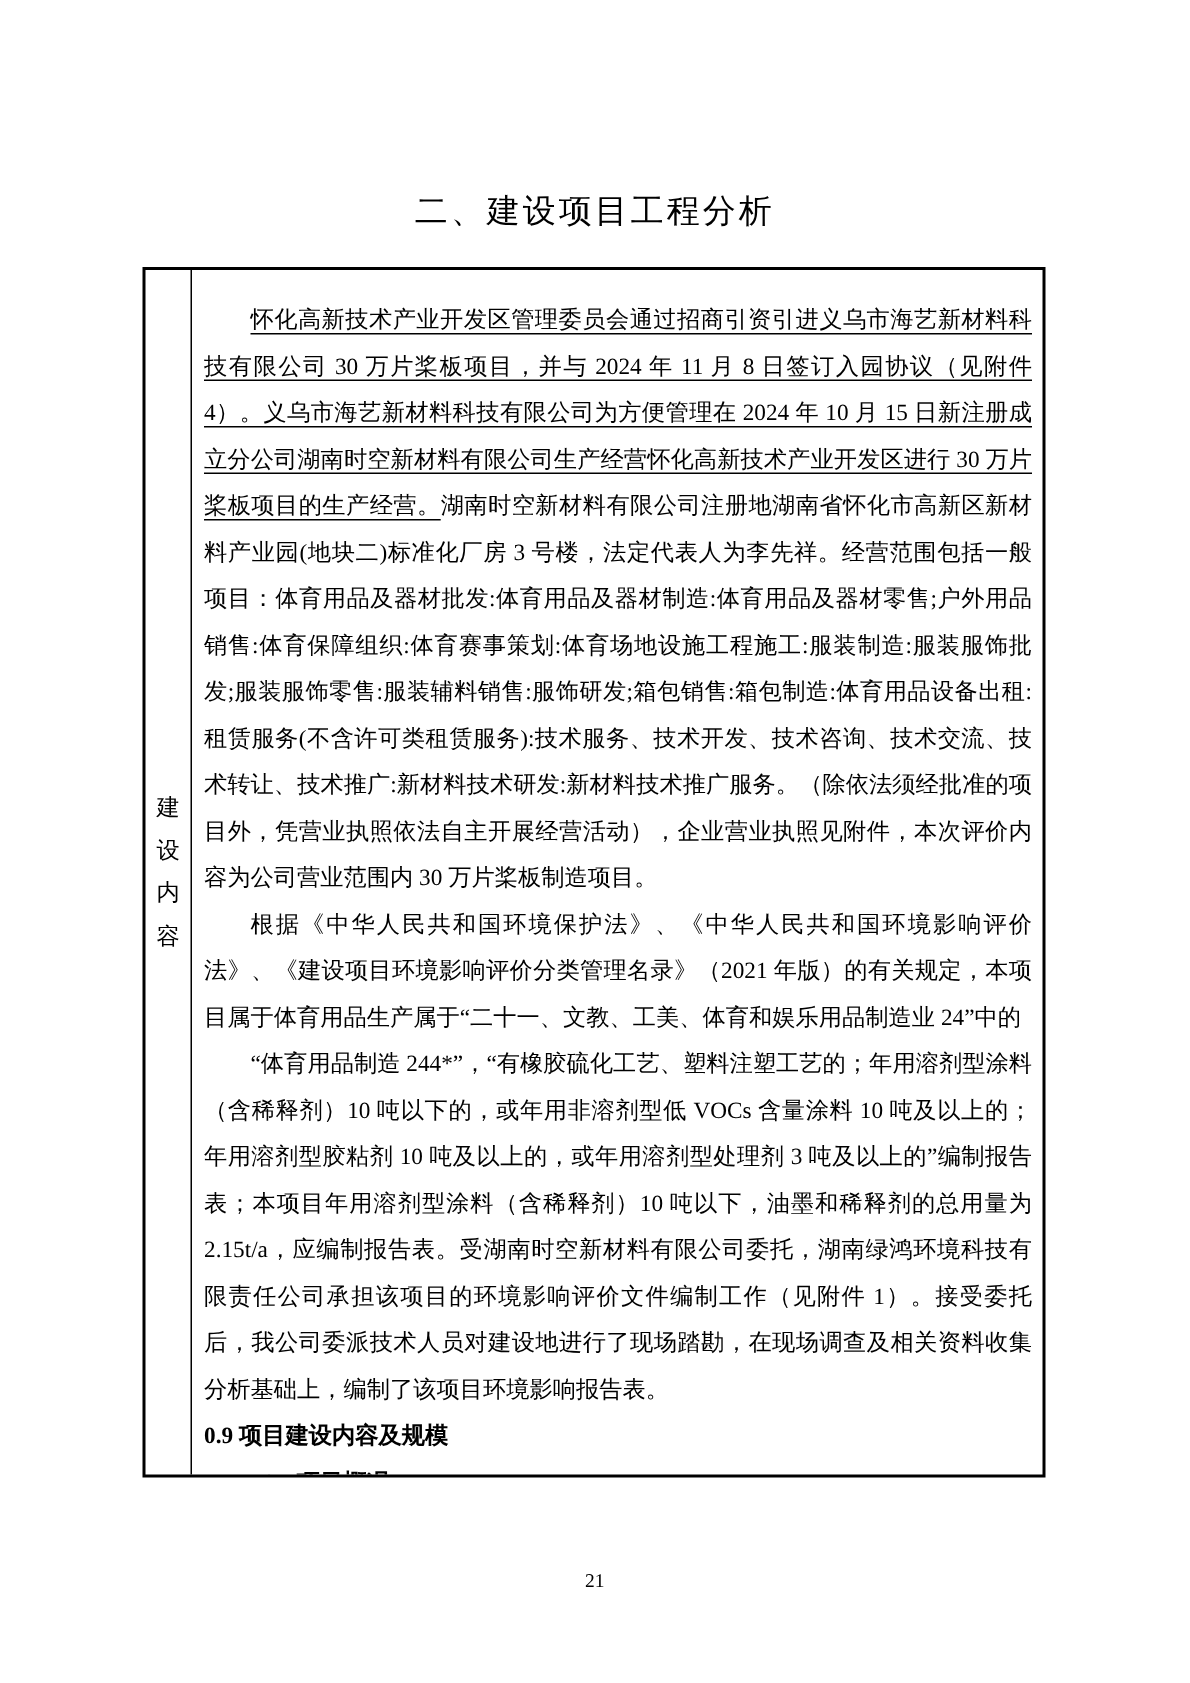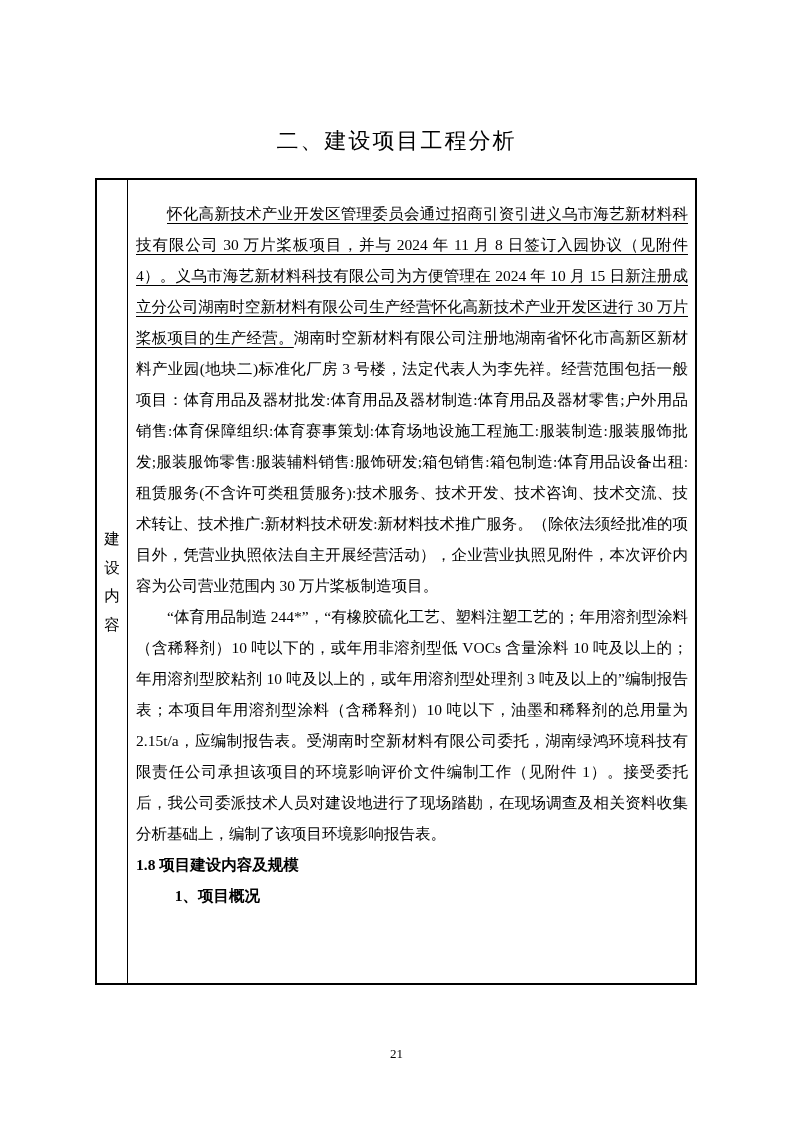--- a/index.html
+++ b/index.html
@@ -87,21 +87,22 @@
 
   <div class="doc-table">
     <div class="label-col">
         <span>建</span>
         <span>设</span>
         <span>内</span>
         <span>容</span>
       </div>
     <div class="content-col">
         <p class="p-indent"><span class="seg-underline">怀化高新技术产业开发区管理委员会通过招商引资引进义乌市海艺新材料科技有限公司 30 万片桨板项目，并与 2024 年 11 月 8 日签订入园协议（见附件 4）。义乌市海艺新材料科技有限公司为方便管理在 2024 年 10 月 15 日新注册成立分公司湖南时空新材料有限公司生产经营怀化高新技术产业开发区进行 30 万片桨板项目的生产经营。</span><span>湖南时空新材料有限公司注册地湖南省怀化市高新区新材料产业园(地块二)标准化厂房 3 号楼，法定代表人为李先祥。经营范围包括一般项目：体育用品及器材批发:体育用品及器材制造:体育用品及器材零售;户外用品销售:体育保障组织:体育赛事策划:体育场地设施工程施工:服装制造:服装服饰批发;服装服饰零售:服装辅料销售:服饰研发;箱包销售:箱包制造:体育用品设备出租:租赁服务(不含许可类租赁服务):技术服务、技术开发、技术咨询、技术交流、技术转让、技术推广:新材料技术研发:新材料技术推广服务。（除依法须经批准的项目外，凭营业执照依法自主开展经营活动），企业营业执照见附件，本次评价内容为公司营业范围内 30 万片桨板制造项目。</span></p>
+        <p class="p-indent"><span>根据《中华人民共和国环境保护法》、《中华人民共和国环境影响评价法》、《建设项目环境影响评价分类管理名录》（2021 年版）的有关规定，本项目属于体育用品生产属于“二十一、文教、工美、体育和娱乐用品制造业 24”中的</span></p>
         <p class="p-indent"><span>“体育用品制造 244*”，“有橡胶硫化工艺、塑料注塑工艺的；年用溶剂型涂料（含稀释剂）10 吨以下的，或年用非溶剂型低 VOCs 含量涂料 10 吨及以上的；年用溶剂型胶粘剂 10 吨及以上的，或年用溶剂型处理剂 3 吨及以上的”编制报告表；本项目年用溶剂型涂料（含稀释剂）10 吨以下，油墨和稀释剂的总用量为 2.15t/a，应编制报告表。受湖南时空新材料有限公司委托，湖南绿鸿环境科技有限责任公司承担该项目的环境影响评价文件编制工作（见附件 1）。接受委托后，我公司委派技术人员对建设地进行了现场踏勘，在现场调查及相关资料收集分析基础上，编制了该项目环境影响报告表。</span></p>
-        <p class="p-bold"><span>1.8 项目建设内容及规模</span></p>
+        <p class="p-bold"><span>0.9 项目建设内容及规模</span></p>
         <p class="p-indent-sm p-bold"><span>1、项目概况</span></p>
       </div>
   </div>
 
   <div class="page-number">21</div>
 
 </div>
 
 </body></html>

